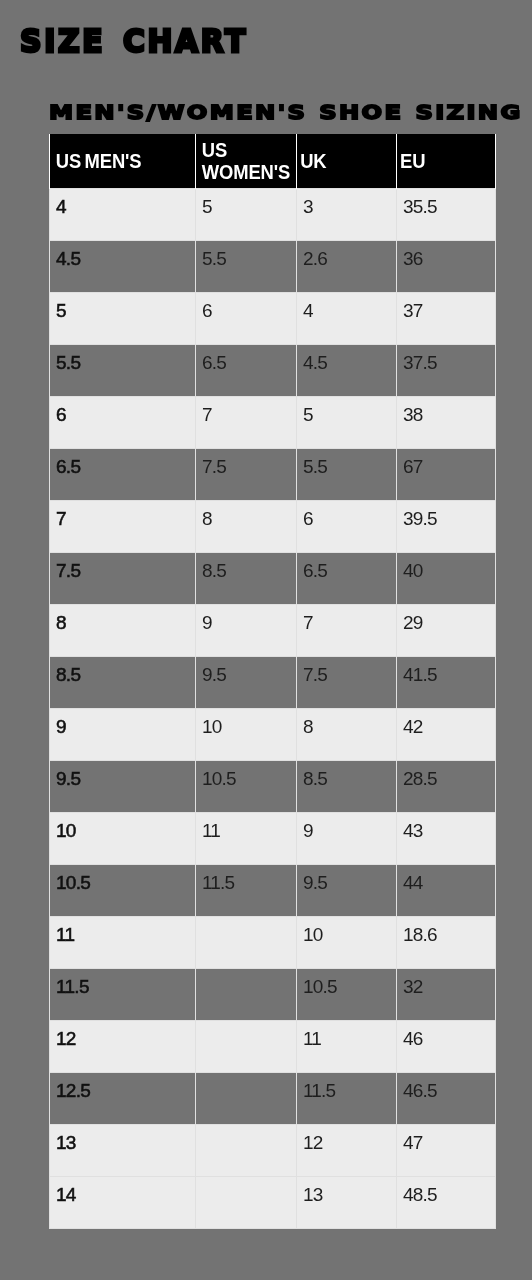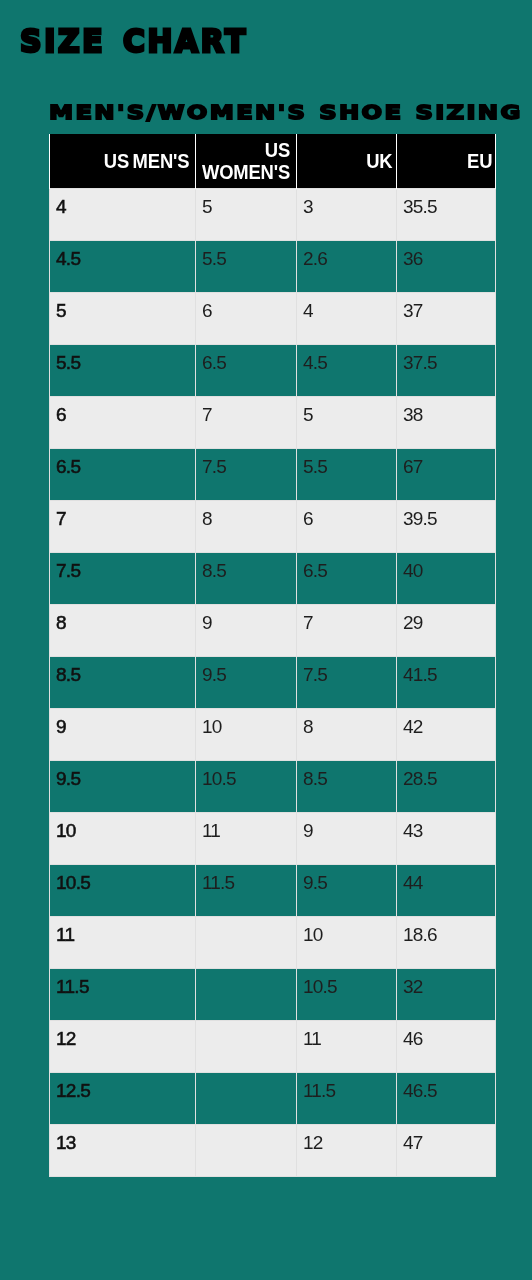--- a/index.html
+++ b/index.html
@@ -1,25 +1,25 @@
 <!DOCTYPE html>
 <html><head>
 <meta charset="utf-8">
 <style>
   html,body{margin:0;padding:0;background:#ffffff;}
   body{width:532px;height:1280px;overflow:hidden;font-family:"Liberation Sans",sans-serif;-webkit-font-smoothing:antialiased;}
-  .page{position:relative;width:532px;height:1280px;background:#0f766e;}
+  .page{position:relative;width:532px;height:1280px;background:#737373;}
   .title{position:absolute;left:20px;top:25px;font-family:"DejaVu Sans",sans-serif;font-weight:700;font-size:32px;letter-spacing:2.9px;word-spacing:5px;color:#000;line-height:1;-webkit-text-stroke:3.1px #000;transform:scaleX(0.93);transform-origin:left top;white-space:nowrap;}
   .subtitle{position:absolute;left:49px;top:102px;font-family:"DejaVu Sans",sans-serif;font-weight:700;font-size:20px;letter-spacing:1.95px;word-spacing:1px;color:#000;line-height:1;-webkit-text-stroke:1.8px #000;transform:scaleX(1.21);transform-origin:left top;white-space:nowrap;}
   table.size{position:absolute;left:49px;top:134px;width:446px;border-collapse:collapse;table-layout:fixed;}
   table.size col.w0{width:146px;}
   table.size col.w1{width:101px;}
   table.size col.w2{width:100px;}
   table.size col.w3{width:99px;}
-  table.size th{background:#000;color:#fff;font-family:"Liberation Sans",sans-serif;font-weight:700;font-size:20px;letter-spacing:-0.15px;word-spacing:-1.5px;text-align:right;height:54px;padding:0 2px;box-sizing:border-box;border-left:1px solid #fff;border-right:1px solid #fff;line-height:22px;}
+  table.size th{background:#000;color:#fff;font-family:"Liberation Sans",sans-serif;font-weight:700;font-size:20px;letter-spacing:-0.15px;word-spacing:-1.5px;text-align:left;height:54px;padding:0 2px;box-sizing:border-box;border-left:1px solid #fff;border-right:1px solid #fff;line-height:22px;}
   table.size th>span{display:inline-block;transform:scaleX(0.92);}
   table.size td{font-family:"Liberation Sans",sans-serif;font-size:19px;letter-spacing:-0.8px;color:#1e1e1e;height:52px;padding:0 7px 0 6px;border:1px solid #e0e0e0;vertical-align:top;line-height:17px;box-sizing:border-box;}
   table.size td>span{display:block;margin-top:9px;}
   table.size td.c0{-webkit-text-stroke:0.55px #111;color:#111;letter-spacing:-0.7px;}
   tr.alt td{background:#ececec;}
 </style>
 </head>
 <body>
 
 <div class="page">
@@ -300,15 +300,29 @@
           <td class="c1">
             <span></span>
           </td>
           <td class="c2">
             <span>12</span>
           </td>
           <td class="c3">
             <span>47</span>
           </td>
         </tr>
+        <tr class="alt">
+          <td class="c0">
+            <span>14</span>
+          </td>
+          <td class="c1">
+            <span></span>
+          </td>
+          <td class="c2">
+            <span>13</span>
+          </td>
+          <td class="c3">
+            <span>48.5</span>
+          </td>
+        </tr>
       </tbody>
   </table>
 </div>
 
 </body></html>

